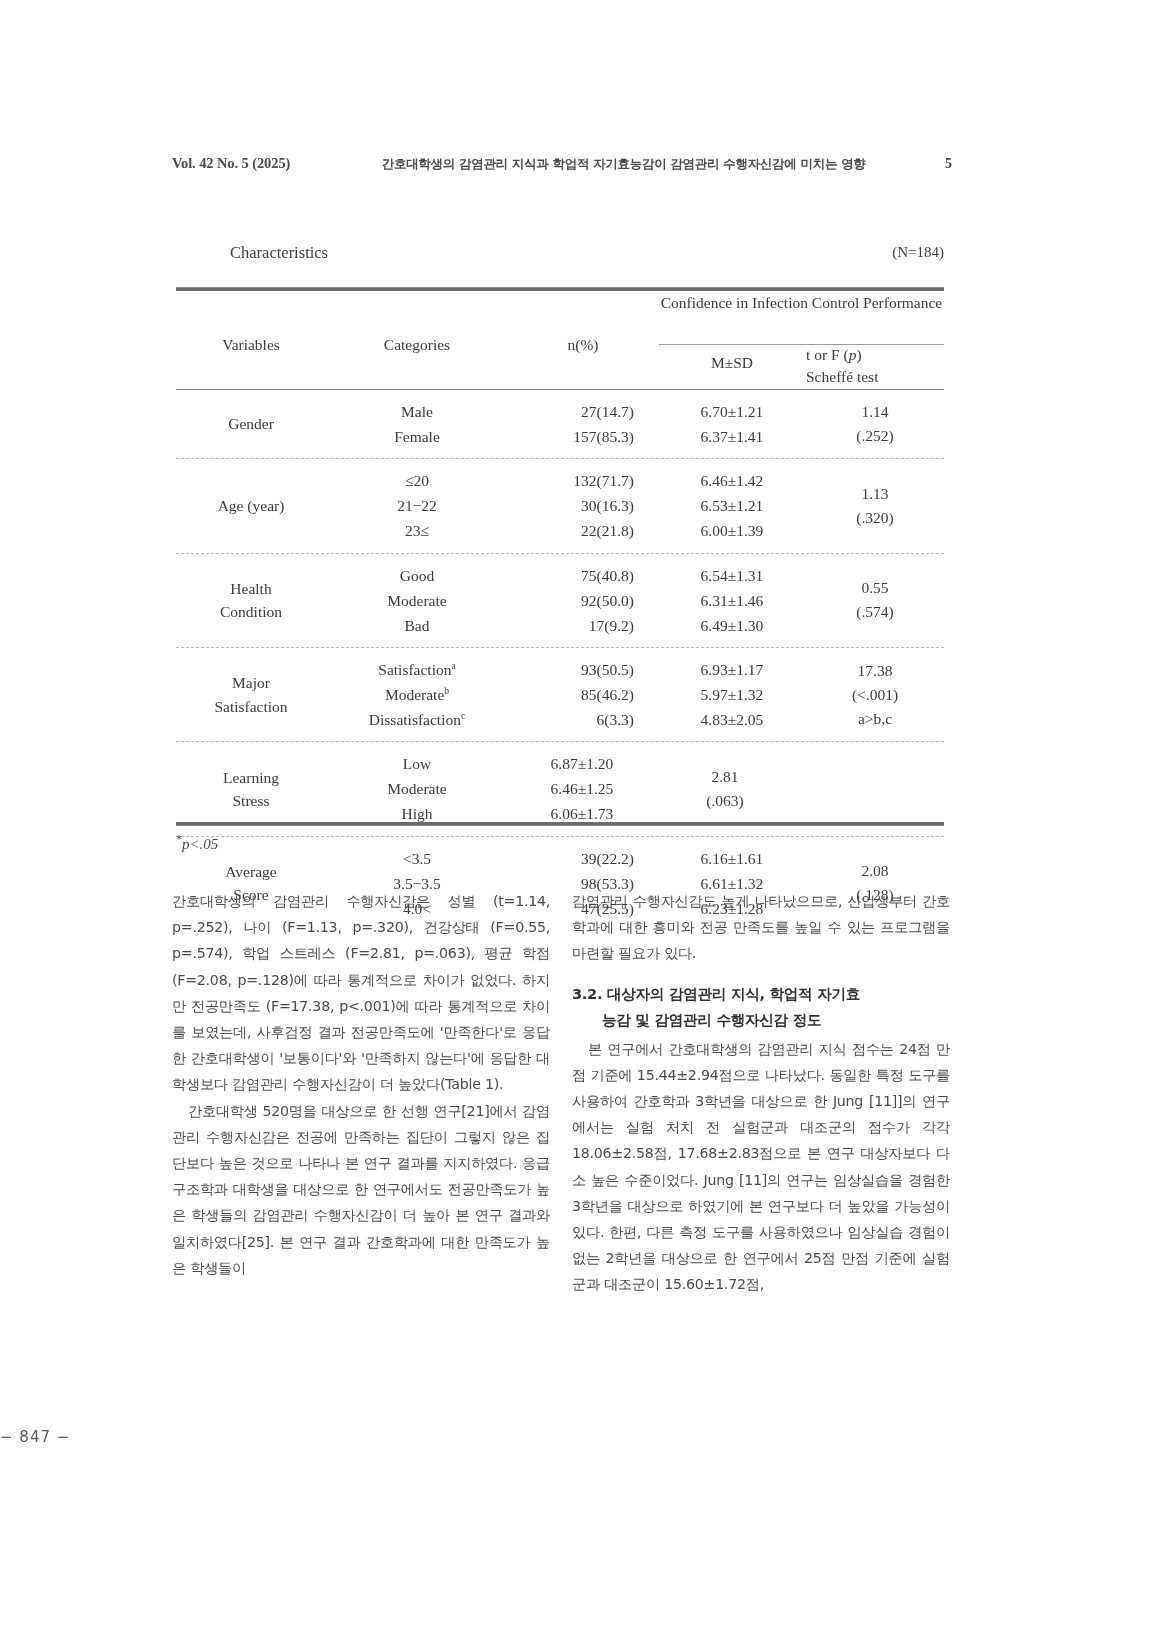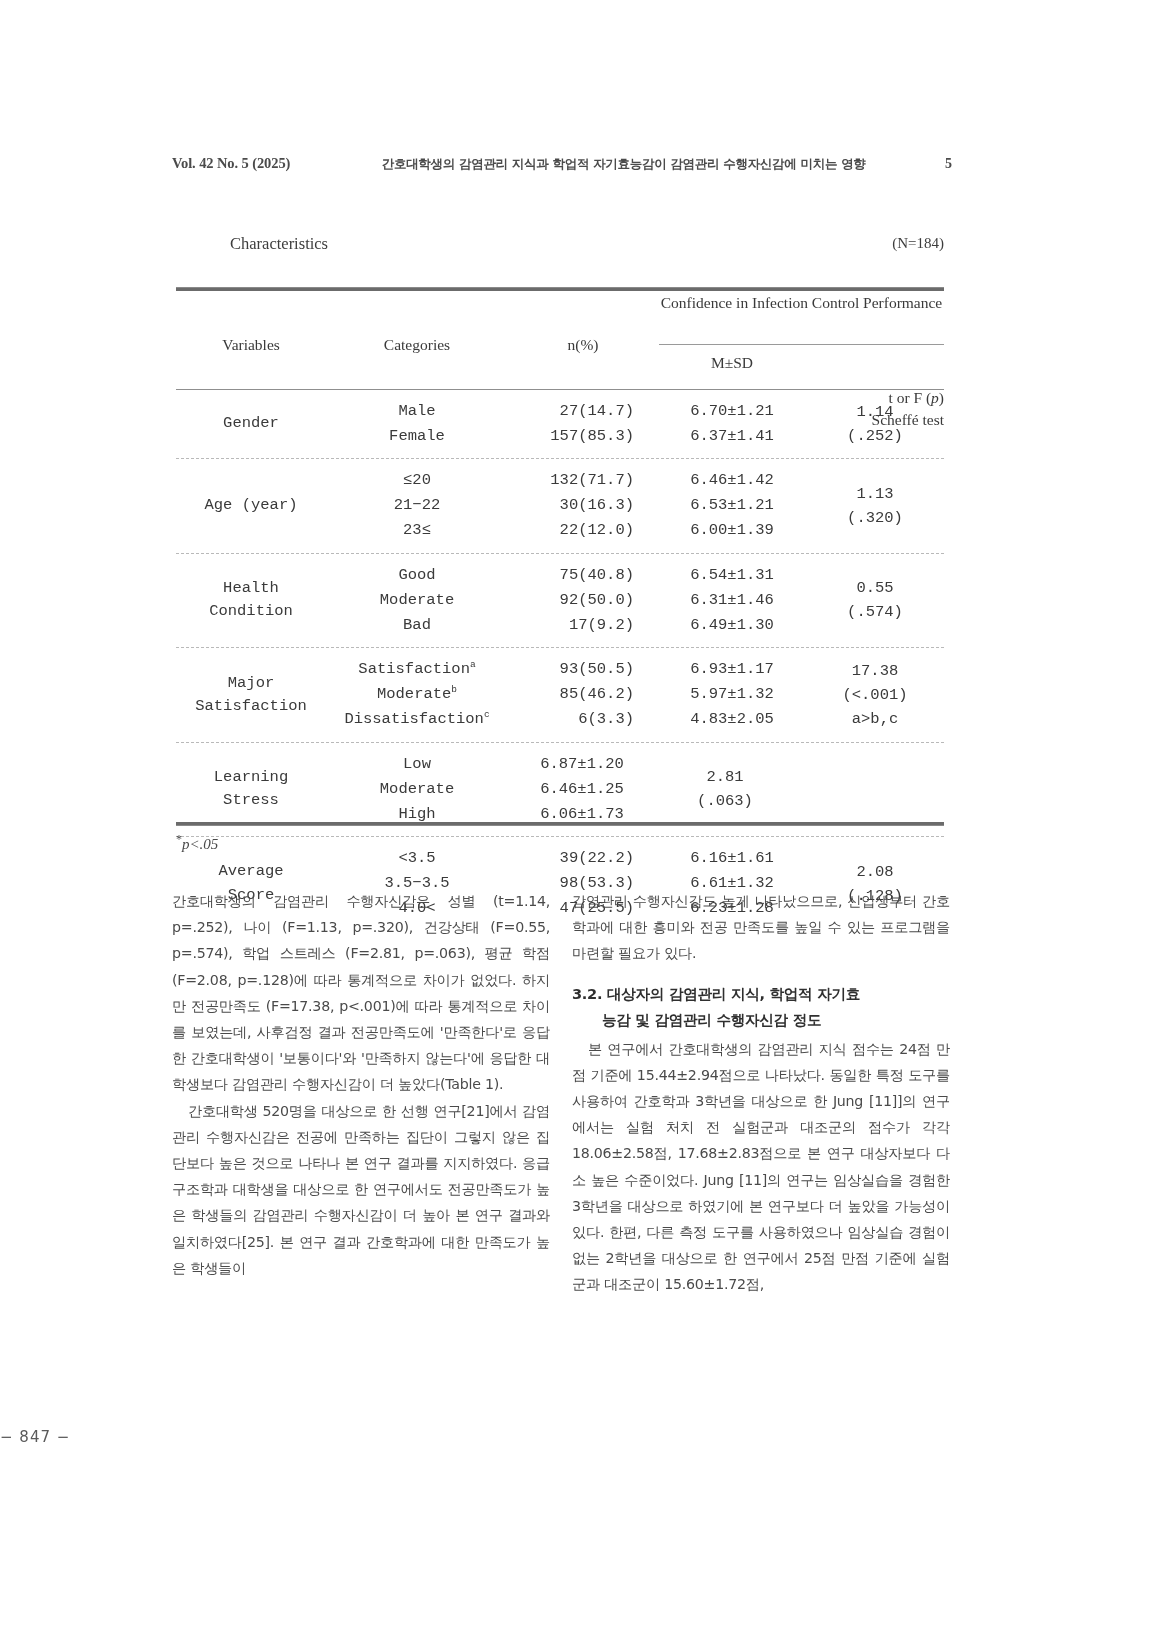--- a/index.html
+++ b/index.html
@@ -69,20 +69,21 @@
   .cap-line1 {
     display: flex;
     justify-content: space-between;
     white-space: nowrap;
   }
   .cap-line1 > span { display: inline-block; }
   .cap-line2 {
     display: flex;
     justify-content: space-between;
     padding-left: 58px;
+    margin-top: 9px;
   }
   .cap-n {
     font-size: 15px;
   }
 
   .rule-top {
     position: absolute;
     left: 176px; top: 287px;
     width: 768px; height: 3px;
     background: #6b6b6b;
@@ -140,32 +141,30 @@
     text-align: center; font-size: 15.5px;
   }
   .head-msd {
     position: absolute;
     left: 483px; top: 62px; width: 146px;
     text-align: center; font-size: 15.5px;
   }
   .head-tf {
     position: absolute;
     left: 630px; top: 52px; width: 138px;
-    text-align: right; font-size: 15.5px;
+    text-align: left; font-size: 15.5px;
     line-height: 1.42;
-    margin-top: 43px;
   }
   .ital { font-style: italic; }
 
   .body-rows {
     position: absolute;
     left: 176px;
     top: 390px;
     width: 768px;
-    font-family: Liberation Mono, monospace;
   }
   .grp {
     position: relative;
     border-bottom: 1px dashed #b9b9b9;
   }
   .grp:last-child { border-bottom: none; }
   .grp-inner {
     display: flex;
     align-items: center;
     padding: 9px 0 9px 0;
@@ -316,21 +315,21 @@
             <div class="stack">
               <div>≤20</div>
               <div>21−22</div>
               <div>23≤</div>
             </div>
           </div>
           <div class="col-n">
             <div class="stack">
               <div>132(71.7)</div>
               <div>30(16.3)</div>
-              <div>22(12.0)</div>
+              <div>22(21.8)</div>
             </div>
           </div>
           <div class="col-m">
             <div class="stack">
               <div>6.46±1.42</div>
               <div>6.53±1.21</div>
               <div>6.00±1.39</div>
             </div>
           </div>
           <div class="col-t">

